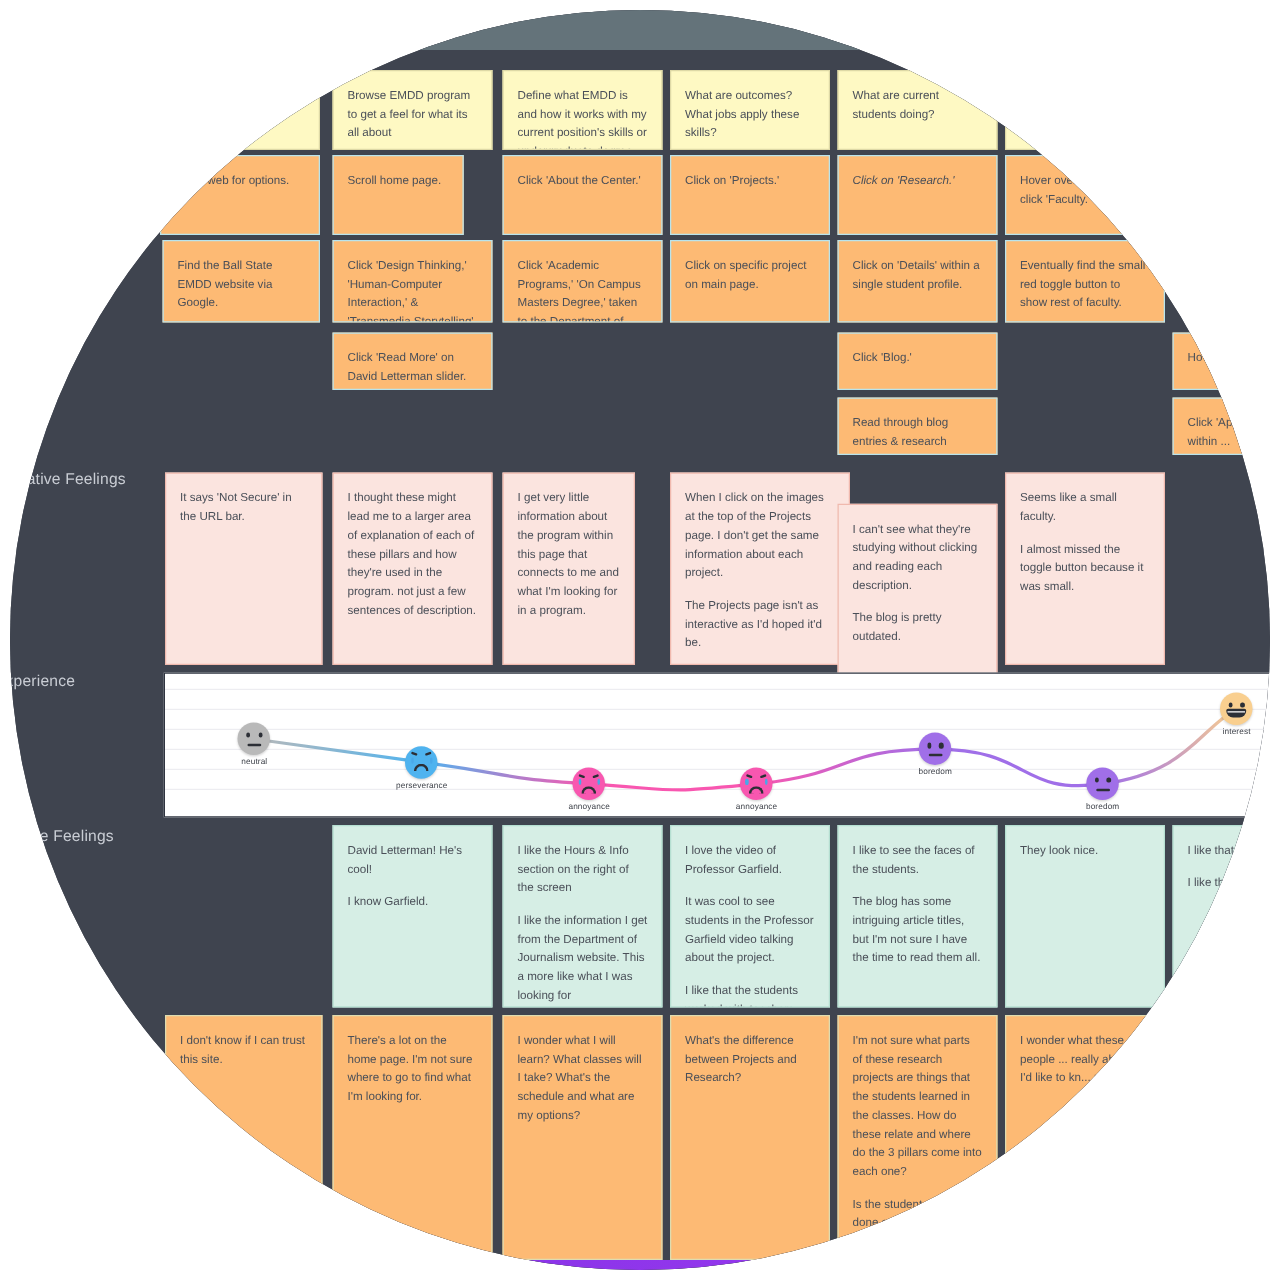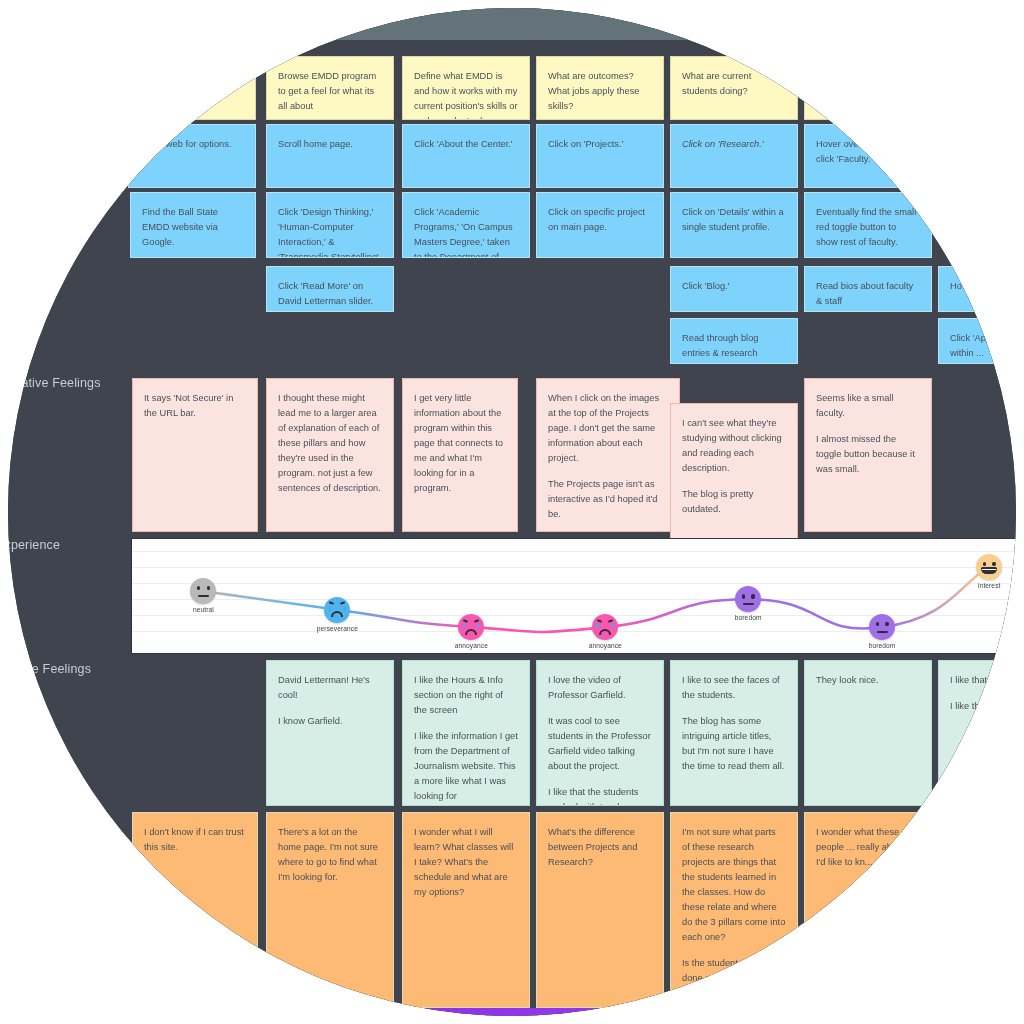--- a/index.html
+++ b/index.html
@@ -74,21 +74,21 @@
     font-size: 9.3px;
     line-height: 1.62;
     color: #4a4f58;
     overflow: hidden;
     border: 1px solid rgba(0,0,0,.18);
   }
   .cell p { margin: 0 0 11px 0; }
   .cell p:last-child { margin-bottom: 0; }
 
   .c-yellow  { background: #fef9c3; border-color: #ded9a6; }
-  .c-blue    { background: #7dd3fc; border-color: #b9e4ec; }
+  .c-blue    { background: #fdba74; border-color: #b9e4ec; }
   .c-pink    { background: #fbe4df; border-color: #f0b9ae; }
   .c-green   { background: #d6eee5; border-color: #b5dfd1; }
   .c-cream   { background: #fdba74; border-color: #dedcb0; }
 
   
   #chart {
     position: absolute;
     background: #ffffff;
     border: 1px solid #2f3440;
     overflow: hidden;
@@ -149,48 +149,47 @@
       <div class="row-label" style="left:-6px; top:662px;">Positive Feelings</div>
 
       <div class="cell c-yellow" style="left:128px; top:56px; width:128px; height:64px;">...al</div>
       <div class="cell c-yellow" style="left:266px; top:56px; width:128px; height:64px;">Browse EMDD program to get a feel for what its all about</div>
       <div class="cell c-yellow" style="left:402px; top:56px; width:128px; height:64px;">Define what EMDD is and how it works with my current position's skills or undergraduate degree</div>
       <div class="cell c-yellow" style="left:536px; top:56px; width:128px; height:64px;">What are outcomes? What jobs apply these skills?</div>
       <div class="cell c-yellow" style="left:670px; top:56px; width:128px; height:64px;">What are current students doing?</div>
       <div class="cell c-yellow" style="left:804px; top:56px; width:128px; height:64px;"></div>
 
       <div class="cell c-blue" style="left:128px; top:124px; width:128px; height:64px;">... the web for options.</div>
-      <div class="cell c-blue" style="left:266px; top:124px; width:128px; height:64px;">Scroll home page.</div>
+      <div class="cell c-blue" style="left:266px; top:124px; width:105px; height:64px;">Scroll home page.</div>
       <div class="cell c-blue" style="left:402px; top:124px; width:128px; height:64px;">Click 'About the Center.'</div>
       <div class="cell c-blue" style="left:536px; top:124px; width:128px; height:64px;">Click on 'Projects.'</div>
       <div class="cell c-blue" style="left:670px; top:124px; width:128px; height:64px;font-style:italic;">Click on 'Research.'</div>
       <div class="cell c-blue" style="left:804px; top:124px; width:128px; height:64px;">Hover over 'Abo... then click 'Faculty.</div>
 
       <div class="cell c-blue" style="left:130px; top:192px; width:126px; height:66px;">Find the Ball State EMDD website via Google.</div>
       <div class="cell c-blue" style="left:266px; top:192px; width:128px; height:66px;">Click 'Design Thinking,' 'Human-Computer Interaction,' &amp; 'Transmedia Storytelling'</div>
       <div class="cell c-blue" style="left:402px; top:192px; width:128px; height:66px;">Click 'Academic Programs,' 'On Campus Masters Degree,' taken to the Department of Journalism website</div>
       <div class="cell c-blue" style="left:536px; top:192px; width:128px; height:66px;">Click on specific project on main page.</div>
       <div class="cell c-blue" style="left:670px; top:192px; width:128px; height:66px;">Click on 'Details' within a single student profile.</div>
       <div class="cell c-blue" style="left:804px; top:192px; width:128px; height:66px;">Eventually find the small red toggle button to show rest of faculty.</div>
 
       <div class="cell c-blue" style="left:266px; top:266px; width:128px; height:46px;">Click 'Read More' on David Letterman slider.</div>
       <div class="cell c-blue" style="left:670px; top:266px; width:128px; height:46px;">Click 'Blog.'</div>
-      <div class="cell c-blue" style="left:804px; top:266px; width:128px; height:46px;">Read bios about faculty &amp; staff</div>
       <div class="cell c-blue" style="left:938px; top:266px; width:128px; height:46px;">Hover o... Center.' ...</div>
 
       <div class="cell c-blue" style="left:670px; top:318px; width:128px; height:46px;">Read through blog entries &amp; research profiles.</div>
       <div class="cell c-blue" style="left:938px; top:318px; width:128px; height:46px;">Click 'Apply to... School' within ...</div>
 
       <div class="cell c-pink" style="left:132px; top:378px; width:126px; height:154px;">
         <p>It says 'Not Secure' in the URL bar.</p>
       </div>
       <div class="cell c-pink" style="left:266px; top:378px; width:128px; height:154px;">
         <p>I thought these might lead me to a larger area of explanation of each of these pillars and how they're used in the program. not just a few sentences of description.</p>
       </div>
-      <div class="cell c-pink" style="left:402px; top:378px; width:116px; height:154px;">
+      <div class="cell c-pink" style="left:402px; top:378px; width:106px; height:154px;">
         <p>I get very little information about the program within this page that connects to me and what I'm looking for in a program.</p>
       </div>
       <div class="cell c-pink" style="left:536px; top:378px; width:144px; height:154px;">
         <p>When I click on the images at the top of the Projects page. I don't get the same information about each project.</p>
         <p>The Projects page isn't as interactive as I'd hoped it'd be.</p>
 
       </div>
       <div class="cell c-pink" style="left:670px; top:378px; width:128px; height:154px;margin-top:25px;">
         <p>I can't see what they're studying without clicking and reading each description.</p>
         <p>The blog is pretty outdated.</p>

